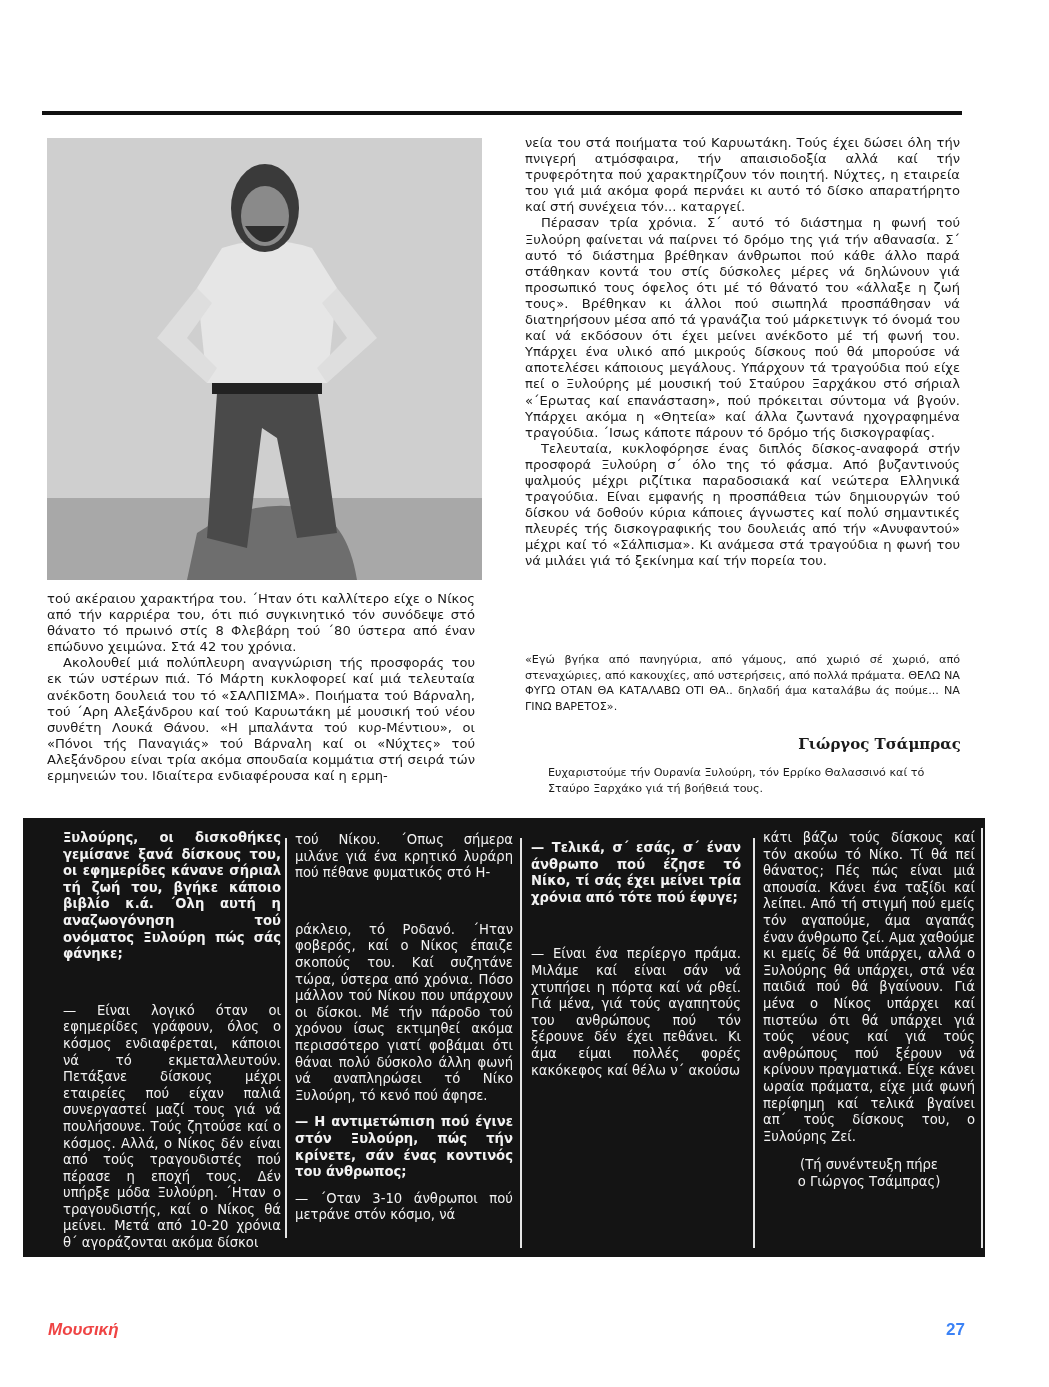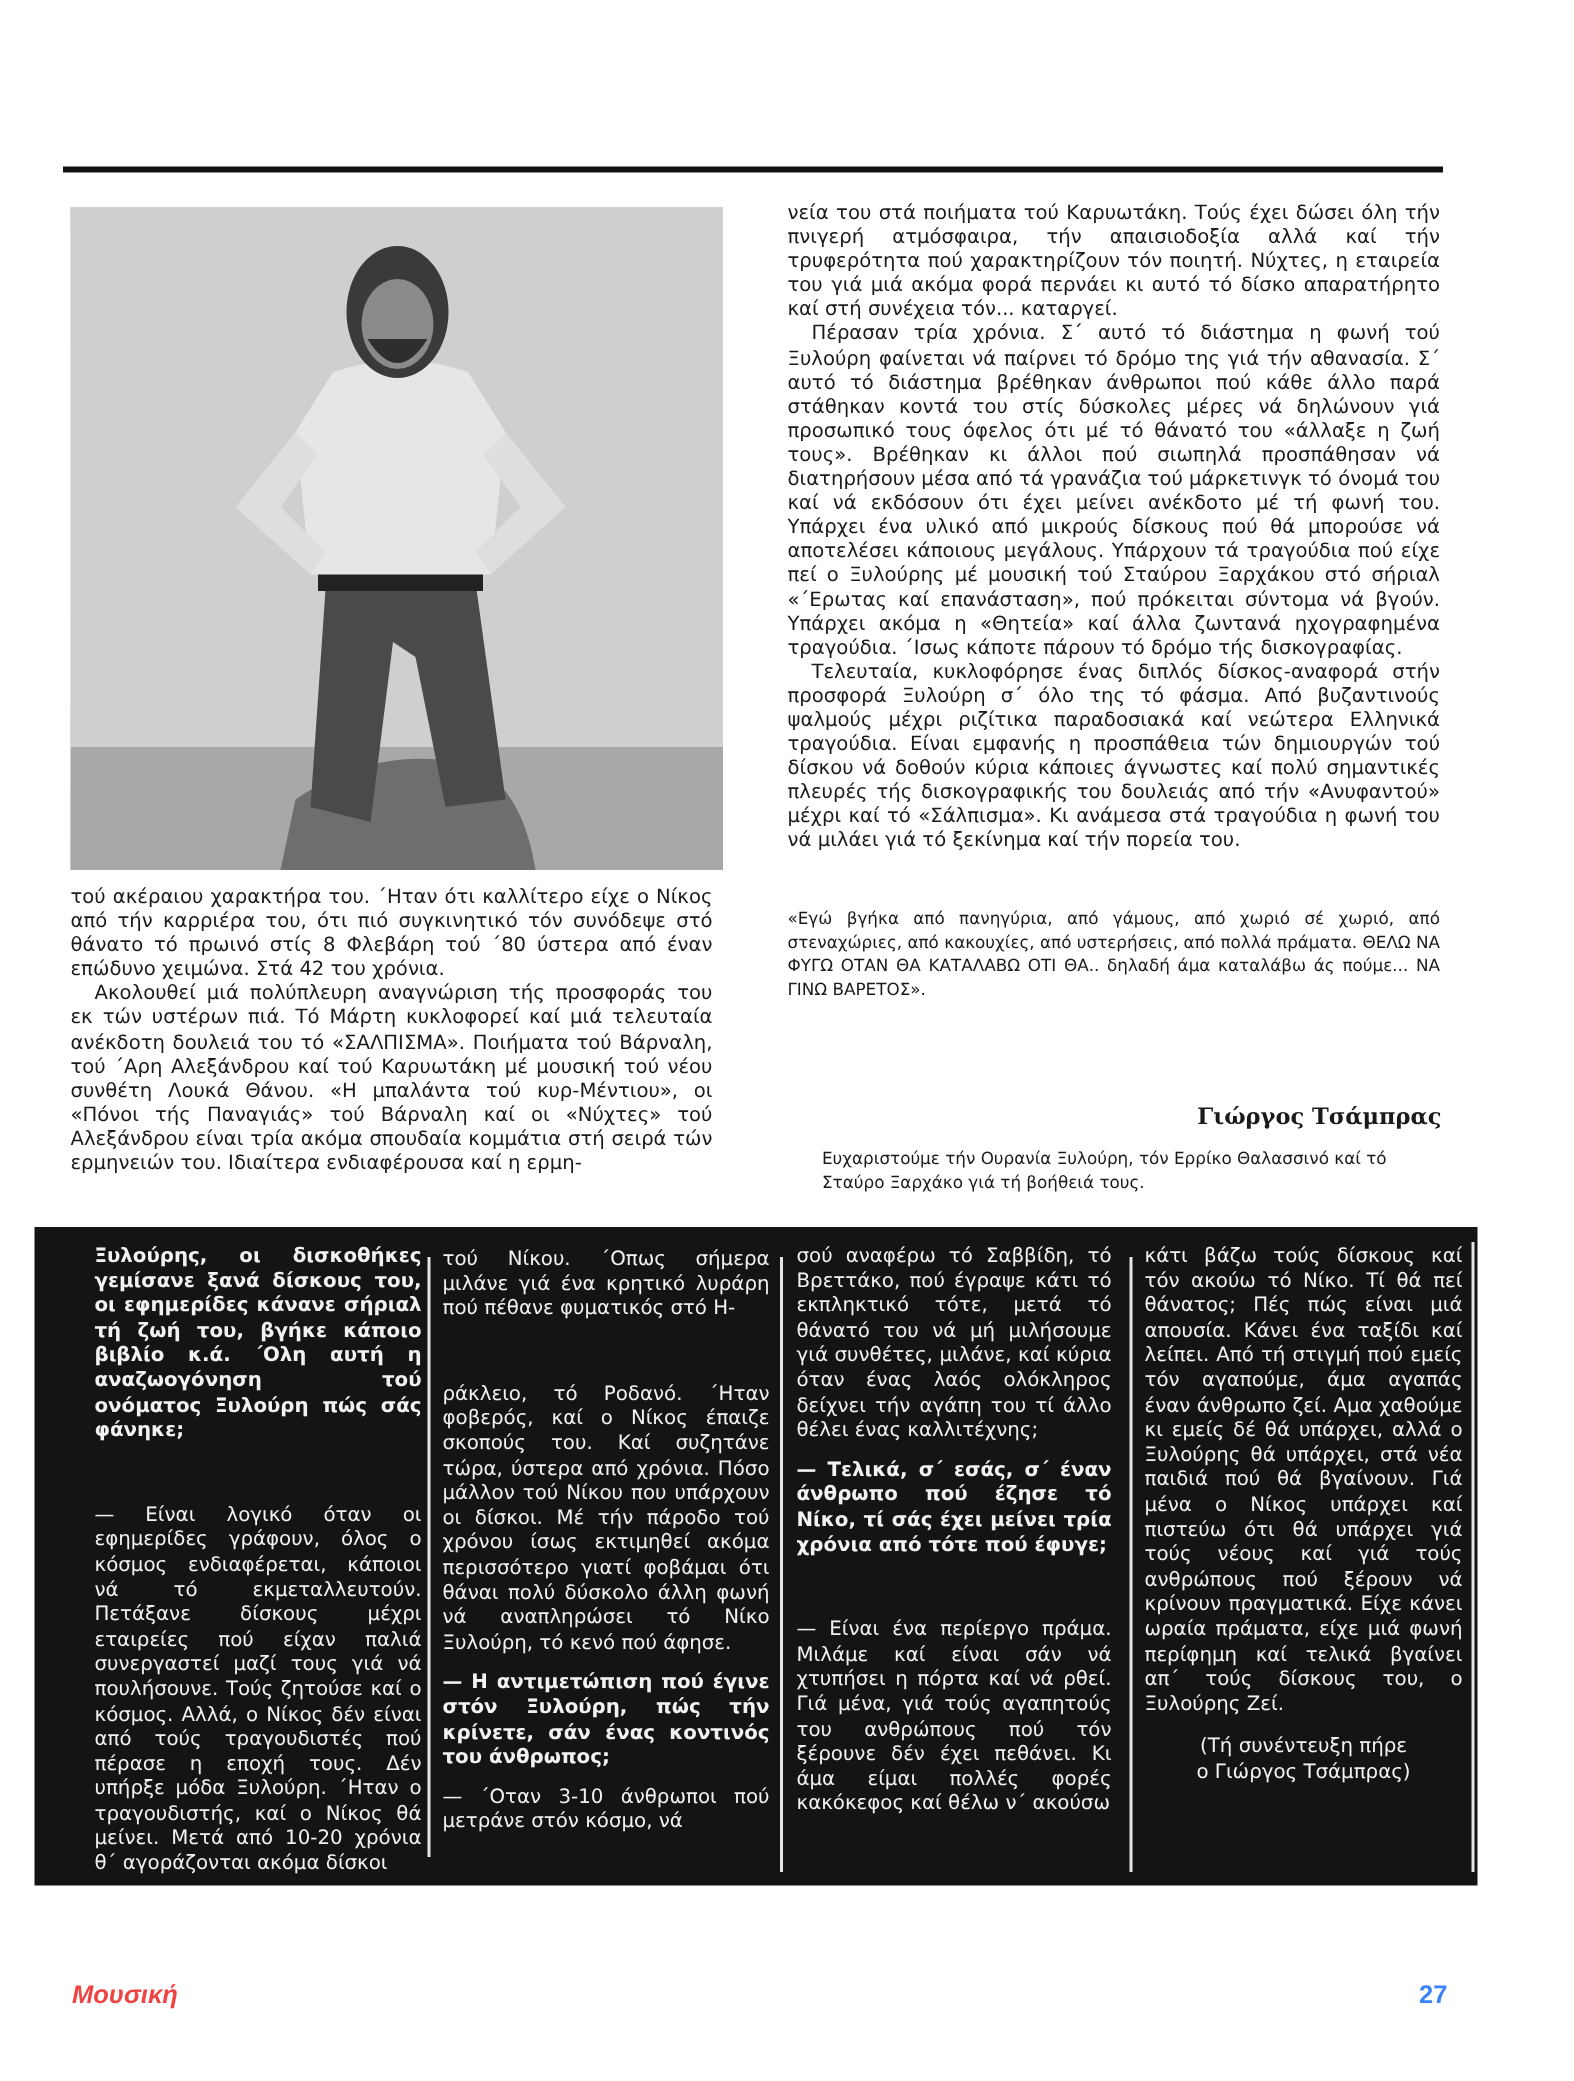--- a/index.html
+++ b/index.html
@@ -5,21 +5,21 @@
   html, body { margin: 0; padding: 0; background: #ffffff; }
   body { width: 1049px; height: 1387px; position: relative; overflow: hidden; color: #1a1a1a; font-family: "DejaVu Sans", sans-serif; }
   .top-rule { position: absolute; left: 42px; top: 111px; width: 920px; height: 4px; background: #111; }
   .photo { position: absolute; left: 47px; top: 138px; width: 435px; height: 442px; background: linear-gradient(180deg,#bdbdbd 0%,#d8d8d8 35%,#c9c9c9 70%,#9a9a9a 100%); overflow: hidden; }
   .photo svg { position: absolute; left: 0; top: 0; }
   .col { position: absolute; font-size: 13.1px; line-height: 16.1px; text-align: justify; }
   .col p { margin: 0; text-indent: 0; }
   .col p.ind { text-indent: 16px; }
   .left-col { left: 47px; top: 591px; width: 428px; }
   .right-col { left: 525px; top: 135px; width: 435px; }
-  .quote { position: absolute; left: 525px; top: 605px; width: 435px; font-size: 11.2px; line-height: 15.6px; text-align: justify; }
+  .quote { position: absolute; left: 525px; top: 652px; width: 435px; font-size: 11.2px; line-height: 15.6px; text-align: justify; }
   .author { position: absolute; right: 88px; top: 735px; font-family: "DejaVu Serif", serif; font-weight: bold; font-size: 15px; }
   .thanks { position: absolute; left: 548px; top: 765px; width: 410px; font-size: 11.2px; line-height: 16px; }
   .box { position: absolute; left: 23px; top: 818px; width: 962px; height: 439px; background: #141414; }
   .box-col { position: absolute; top: 12px; color: #f2f2f2; font-size: 13.2px; line-height: 16.6px; text-align: justify; font-family: "DejaVu Sans", sans-serif; }
   .box-col p { margin: 0; }
   .box-col .q { font-weight: bold; }
   .box-col .gap { height: 40px; }
   .box-col .gap2 { height: 10px; }
   .bc1 { left: 40px; width: 218px; }
   .bc2 { left: 272px; width: 218px; top: 14px; }
@@ -90,21 +90,20 @@
     <p>τού Νίκου. ΄Οπως σήμερα μιλάνε γιά ένα κρητικό λυράρη πού πέθανε φυματικός στό Η-</p>
     <div class="gap"></div>
     <p>ράκλειο, τό Ροδανό. ΄Ηταν φοβερός, καί ο Νίκος έπαιζε σκοπούς του. Καί συζητάνε τώρα, ύστερα από χρόνια. Πόσο μάλλον τού Νίκου που υπάρχουν οι δίσκοι. Μέ τήν πάροδο τού χρόνου ίσως εκτιμηθεί ακόμα περισσότερο γιατί φοβάμαι ότι θάναι πολύ δύσκολο άλλη φωνή νά αναπληρώσει τό Νίκο Ξυλούρη, τό κενό πού άφησε.</p>
     <div class="gap2"></div>
     <p class="q">— Η αντιμετώπιση πού έγινε στόν Ξυλούρη, πώς τήν κρίνετε, σάν ένας κοντινός του άνθρωπος;</p>
     <div class="gap2"></div>
     <p>— ΄Οταν 3-10 άνθρωποι πού μετράνε στόν κόσμο, νά</p>
   </div>
 
   <div class="box-col bc3">
-    <p>σού αναφέρω τό Σαββίδη, τό Βρεττάκο, πού έγραψε κάτι τό εκπληκτικό τότε, μετά τό θάνατό του νά μή μιλήσουμε γιά συνθέτες, μιλάνε, καί κύρια όταν ένας λαός ολόκληρος δείχνει τήν αγάπη του τί άλλο θέλει ένας καλλιτέχνης;</p>
     <div class="gap2"></div>
     <p class="q">— Τελικά, σ΄ εσάς, σ΄ έναν άνθρωπο πού έζησε τό Νίκο, τί σάς έχει μείνει τρία χρόνια από τότε πού έφυγε;</p>
     <div class="gap"></div>
     <p>— Είναι ένα περίεργο πράμα. Μιλάμε καί είναι σάν νά χτυπήσει η πόρτα καί νά ρθεί. Γιά μένα, γιά τούς αγαπητούς του ανθρώπους πού τόν ξέρουνε δέν έχει πεθάνει. Κι άμα είμαι πολλές φορές κακόκεφος καί θέλω ν΄ ακούσω</p>
   </div>
 
   <div class="box-col bc4">
     <p>κάτι βάζω τούς δίσκους καί τόν ακούω τό Νίκο. Τί θά πεί θάνατος; Πές πώς είναι μιά απουσία. Κάνει ένα ταξίδι καί λείπει. Από τή στιγμή πού εμείς τόν αγαπούμε, άμα αγαπάς έναν άνθρωπο ζεί. Αμα χαθούμε κι εμείς δέ θά υπάρχει, αλλά ο Ξυλούρης θά υπάρχει, στά νέα παιδιά πού θά βγαίνουν. Γιά μένα ο Νίκος υπάρχει καί πιστεύω ότι θά υπάρχει γιά τούς νέους καί γιά τούς ανθρώπους πού ξέρουν νά κρίνουν πραγματικά. Είχε κάνει ωραία πράματα, είχε μιά φωνή περίφημη καί τελικά βγαίνει απ΄ τούς δίσκους του, ο Ξυλούρης Ζεί.</p>
     <div class="sign">
       <div>(Τή συνέντευξη πήρε</div>

